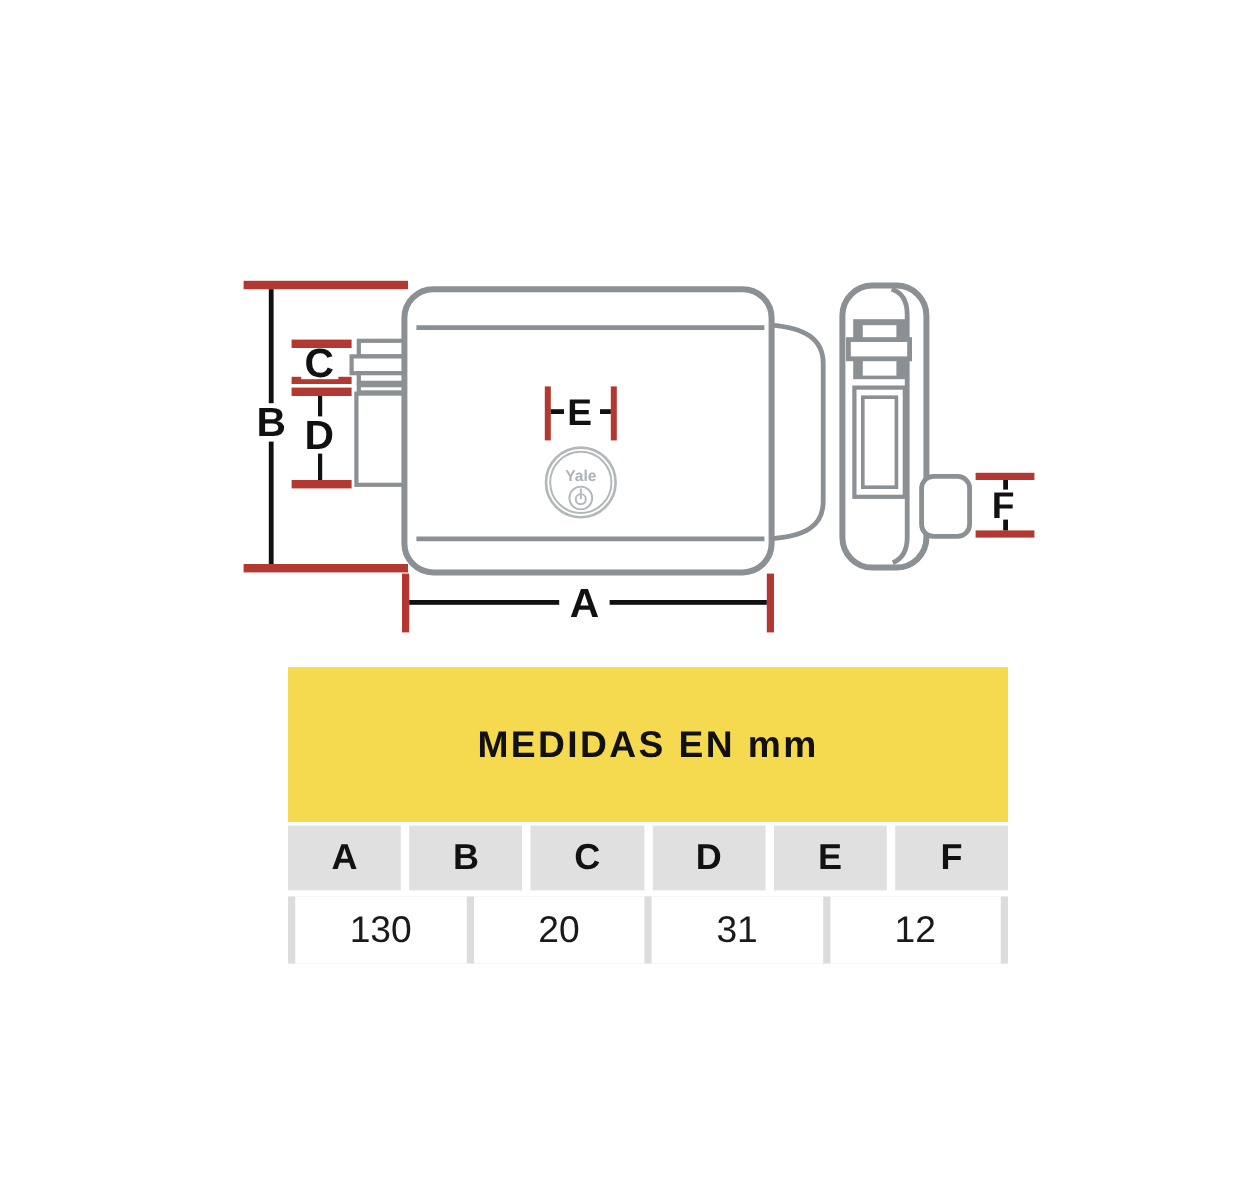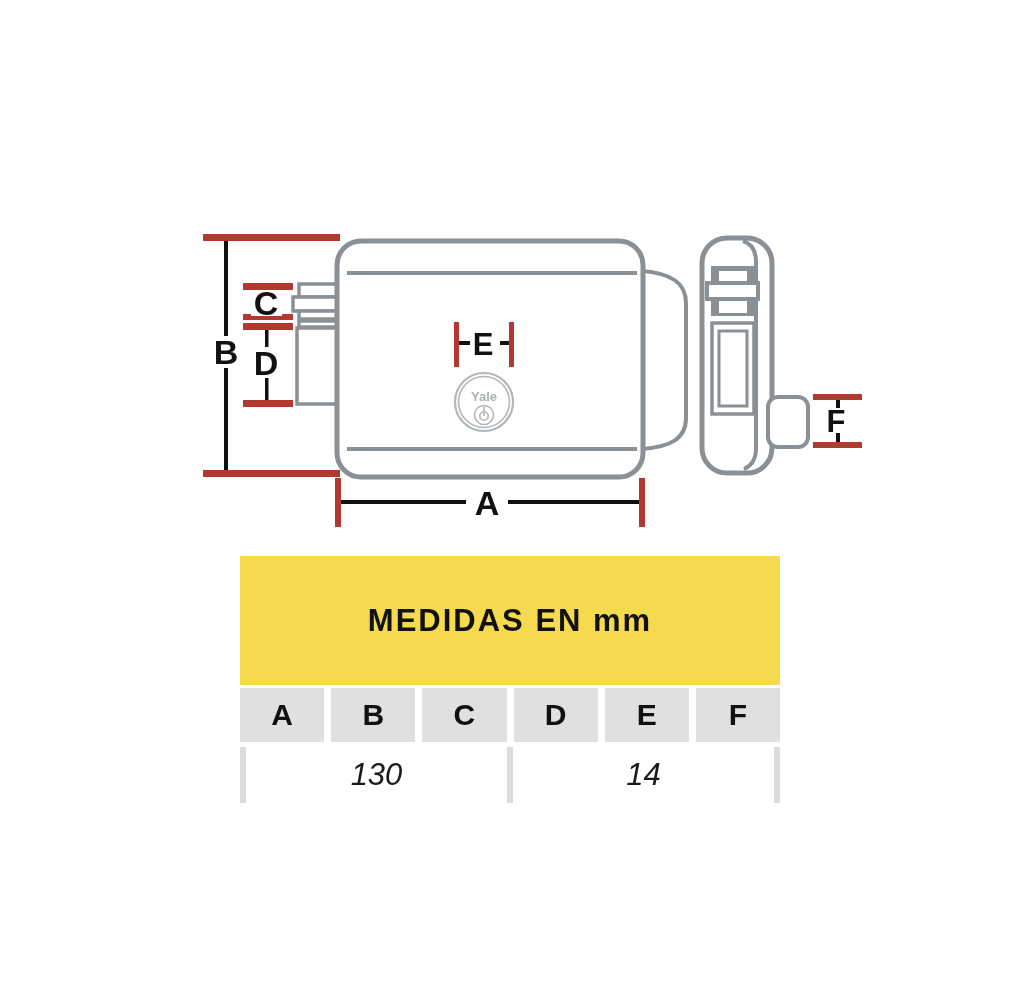--- a/index.html
+++ b/index.html
@@ -5,41 +5,41 @@
   html,body{margin:0;padding:0;background:#ffffff;}
   body{
     width:1029px;height:1000px;position:relative;overflow:hidden;
     font-family:"Liberation Sans", sans-serif;
   }
   svg text{font-family:"Liberation Sans", sans-serif;}
 
   .dim-label{font-weight:bold;fill:#111111;}
 
   .spec-table{
-    position:absolute;left:240px;top:556px;width:540px;
+    position:absolute;left:240px;top:556px;width:600px;
   }
   .spec-title{
     height:129px;background:#F5D94F;
     display:flex;align-items:center;justify-content:center;
     font-size:31px;font-weight:bold;color:#111111;letter-spacing:2px;
   }
   .spec-head{
     margin-top:3px;height:54px;display:flex;gap:7px;background:#ffffff;
   }
   .spec-head .cell{
     flex:1;background:#E0E0E0;display:flex;align-items:center;justify-content:center;
     font-size:30px;font-weight:bold;color:#111111;
   }
   .spec-values{
     margin-top:5px;height:56px;display:flex;gap:6px;
     background:#DCDCDC;padding:0 6px;
   }
   .spec-values .cell{
     flex:1;background:#ffffff;display:flex;align-items:center;justify-content:center;
-    font-size:31px;font-weight:normal;color:#1a1a1a;font-style:italic;
+    font-size:31px;font-weight:normal;color:#1a1a1a;
   }
 </style>
 </head>
 <body>
 
 <svg width="1029" height="545" viewBox="0 0 1029 545" style="position:absolute;left:0;top:0;">
 
   <g>
 
     <path d="M642,271 C670,273 686,282 686,303 L686,418 C686,439 670,447 642,449 Z" fill="#ffffff" stroke="#8A9094" stroke-width="4"></path>
@@ -143,15 +143,17 @@
     <div class="cell">A</div>
     <div class="cell">B</div>
     <div class="cell">C</div>
     <div class="cell">D</div>
     <div class="cell">E</div>
     <div class="cell">F</div>
   </div>
 
   <div class="spec-values">
     <div class="cell">130</div>
-    <div class="cell">14</div>
+    <div class="cell">20</div>
+    <div class="cell">31</div>
+    <div class="cell">12</div>
   </div>
 </div>
 
 </body></html>

